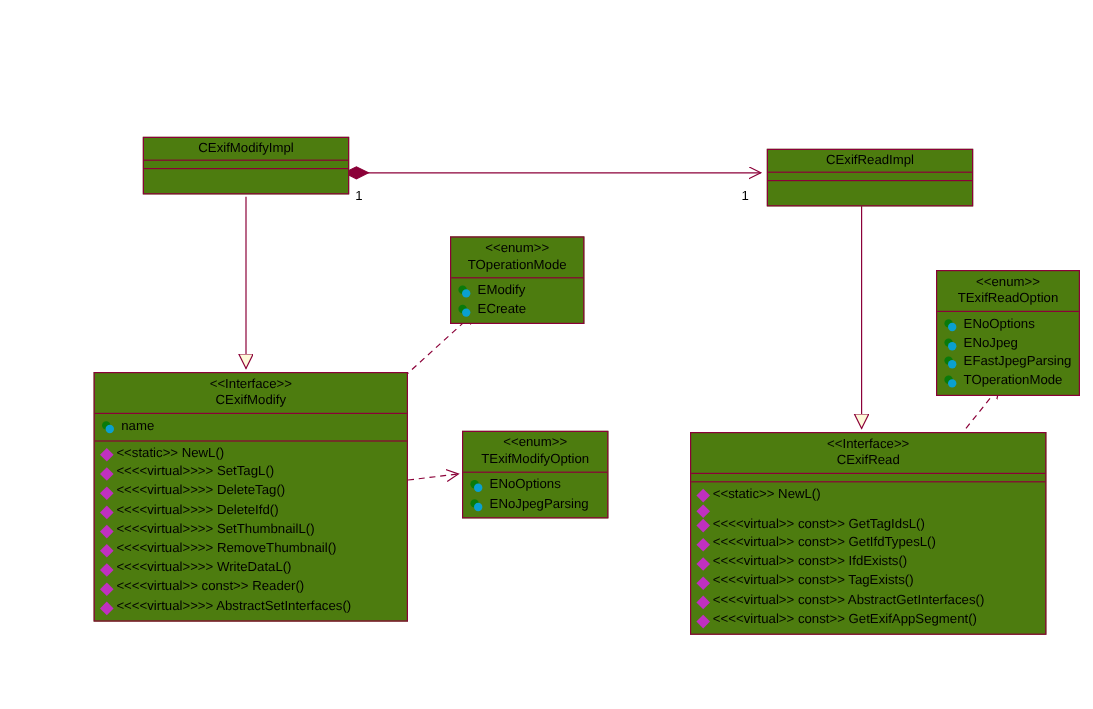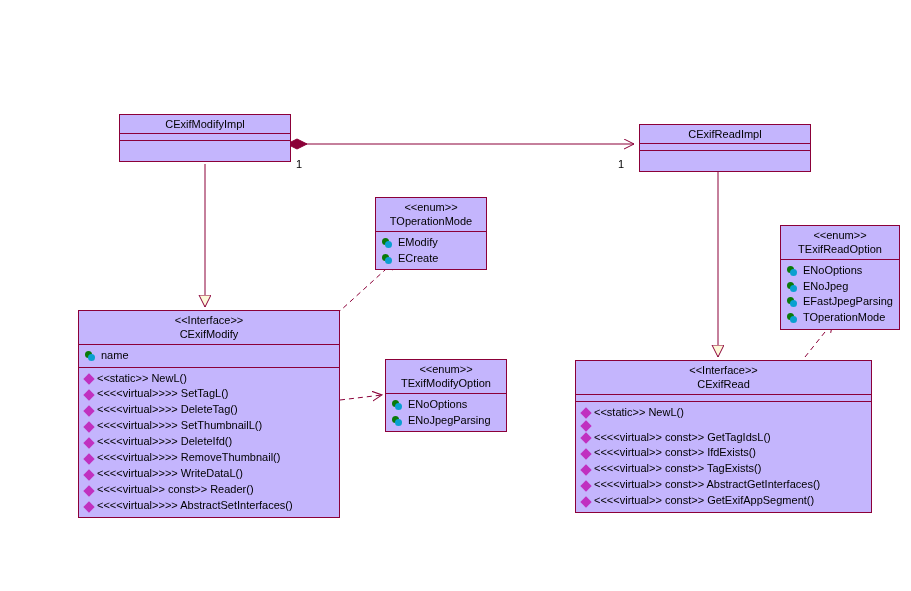--- a/index.html
+++ b/index.html
@@ -7,21 +7,21 @@
     padding: 0;
     font-family: Arial, sans-serif;
     font-size: 11px;
     background: #fff;
     width: 911px;
     height: 591px;
     position: relative;
   }
   .uml-box {
     position: absolute;
-    background: #c4b5fd;
+    background: #4d7c0f;
     border: 1px solid #8B0038;
   }
   .uml-header {
     border-bottom: 1px solid #8B0038;
     text-align: center;
     padding: 2px 8px;
     line-height: 1.3;
   }
   .uml-header .stereotype {
     display: block;
@@ -225,25 +225,25 @@
     <div class="uml-item">
         <span class="ico ico-op"></span>
         <span>&lt;&lt;&lt;&lt;virtual&gt;&gt;&gt;&gt; SetTagL()</span>
       </div>
     <div class="uml-item">
         <span class="ico ico-op"></span>
         <span>&lt;&lt;&lt;&lt;virtual&gt;&gt;&gt;&gt; DeleteTag()</span>
       </div>
     <div class="uml-item">
         <span class="ico ico-op"></span>
+        <span>&lt;&lt;&lt;&lt;virtual&gt;&gt;&gt;&gt; DeleteIfd()</span>
+      </div>
+    <div class="uml-item">
+        <span class="ico ico-op"></span>
         <span>&lt;&lt;&lt;&lt;virtual&gt;&gt;&gt;&gt; SetThumbnailL()</span>
-      </div>
-    <div class="uml-item">
-        <span class="ico ico-op"></span>
-        <span>&lt;&lt;&lt;&lt;virtual&gt;&gt;&gt;&gt; DeleteIfd()</span>
       </div>
     <div class="uml-item">
         <span class="ico ico-op"></span>
         <span>&lt;&lt;&lt;&lt;virtual&gt;&gt;&gt;&gt; RemoveThumbnail()</span>
       </div>
     <div class="uml-item">
         <span class="ico ico-op"></span>
         <span>&lt;&lt;&lt;&lt;virtual&gt;&gt;&gt;&gt; WriteDataL()</span>
       </div>
     <div class="uml-item">
@@ -270,20 +270,24 @@
       </div>
     <div class="uml-item">
         <span class="ico ico-op"></span>
       </div>
     <div class="uml-item">
         <span class="ico ico-op"></span>
         <span>&lt;&lt;&lt;&lt;virtual&gt;&gt; const&gt;&gt; GetTagIdsL()</span>
       </div>
     <div class="uml-item">
         <span class="ico ico-op"></span>
+        <span>&lt;&lt;&lt;&lt;virtual&gt;&gt; const&gt;&gt; GetIfdTypesL()</span>
+      </div>
+    <div class="uml-item">
+        <span class="ico ico-op"></span>
         <span>&lt;&lt;&lt;&lt;virtual&gt;&gt; const&gt;&gt; IfdExists()</span>
       </div>
     <div class="uml-item">
         <span class="ico ico-op"></span>
         <span>&lt;&lt;&lt;&lt;virtual&gt;&gt; const&gt;&gt; TagExists()</span>
       </div>
     <div class="uml-item">
         <span class="ico ico-op"></span>
         <span>&lt;&lt;&lt;&lt;virtual&gt;&gt; const&gt;&gt; AbstractGetInterfaces()</span>
       </div>

